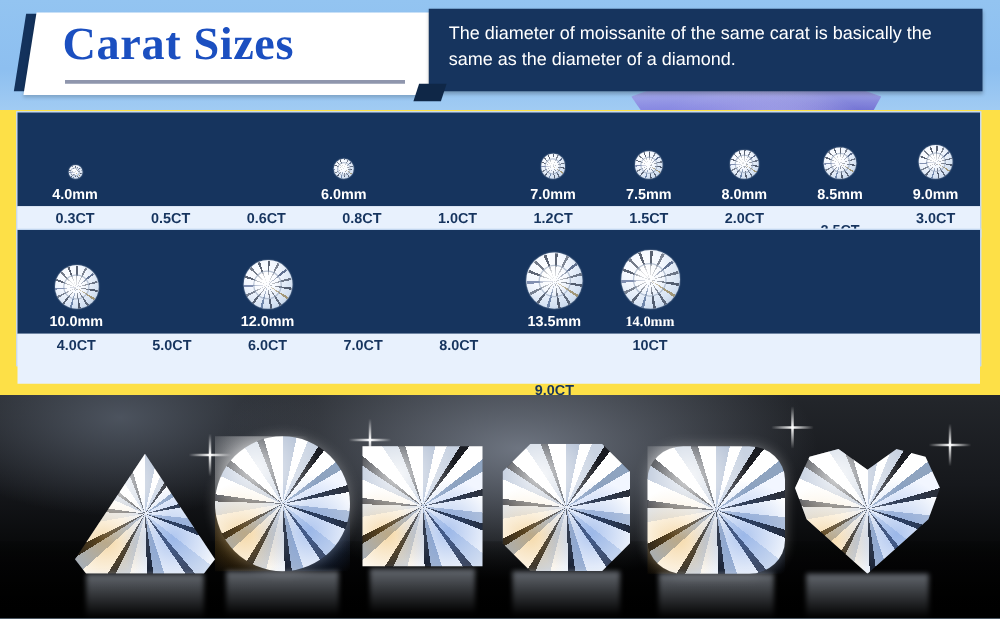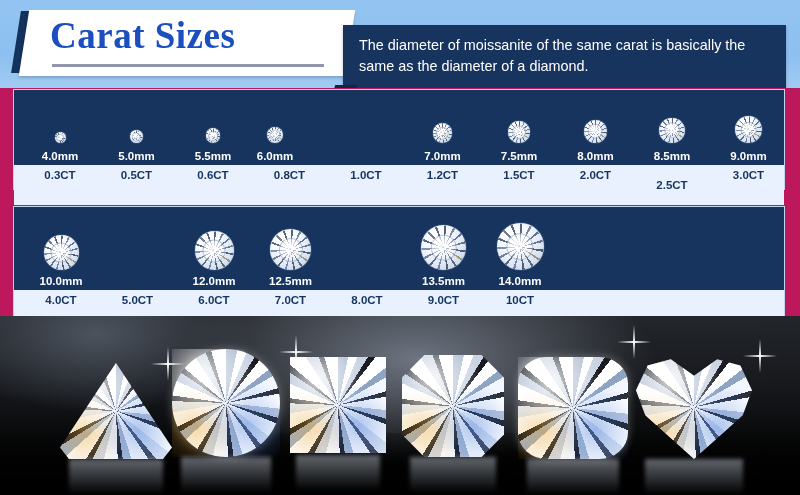--- a/index.html
+++ b/index.html
@@ -74,21 +74,21 @@
     white-space: nowrap;
   }
   #title-rule {
     position: absolute;
     left: 28px; top: 54px;
     width: 272px; height: 3px;
     background: #8f96ad;
   }
   .banner-note {
     position: absolute;
-    left: 343px; top: 25px;
+    left: 343px; top: 7px;
     width: 443px; height: 66px;
     background: #16345e;
     box-shadow: 0 2px 3px rgba(0,0,0,.25);
   }
   .banner-note::after {
     content: "";
     position: absolute;
     left: -10px; bottom: -8px;
     width: 22px; height: 14px;
     background: #0f2747;
@@ -102,32 +102,32 @@
     font-size: 14.4px;
     line-height: 21px;
   }
 
   
   #chart-area {
     position: absolute;
     left: 0; top: 88px;
     width: 800px;
     height: 228px;
-    background: #be185d;
+    background: #fde047;
   }
   .chart-panel {
     position: absolute;
     left: 13px;
     width: 772px;
     background: #dce9fa;
     border: 1px solid #c2d6ef;
     box-sizing: border-box;
   }
   #panel-row1 { top: 1px; height: 101px; }
-  #panel-row2 { top: 118px; height: 110px; }
+  #panel-row2 { top: 95px; height: 110px; }
 
   .gem-strip {
     position: relative;
     width: 100%;
     background: #16345e;
     box-sizing: border-box;
   }
   #strip1 { height: 75px; }
   #strip2 { height: 83px; }
 
@@ -301,28 +301,20 @@
   </div>
 
   <div id="chart-area">
 
     <div class="chart-panel" id="panel-row1">
       <div class="gem-strip" id="strip1">
           <div class="gem-cell" style="left: 9px; width: 74px;">
             <div class="gem" style="width: 11px; height: 11px; margin-bottom: 5px;"></div>
             <div class="mm-label">4.0mm</div>
           </div>
-          <div class="gem-cell" style="left: 85.5px; width: 74px;">
-            <div class="gem" style="width: 12.8px; height: 12.8px; margin-bottom: 5px;"></div>
-            <div class="mm-label">5.0mm</div>
-          </div>
-          <div class="gem-cell" style="left: 162px; width: 74px;">
-            <div class="gem" style="width: 14.6px; height: 14.6px; margin-bottom: 5px;"></div>
-            <div class="mm-label">5.5mm</div>
-          </div>
           <div class="gem-cell" style="left: 224px; width: 74px;">
             <div class="gem" style="width: 16.3px; height: 16.3px; margin-bottom: 5px;"></div>
             <div class="mm-label">6.0mm</div>
           </div>
           <div class="gem-cell" style="left: 391.5px; width: 74px;">
             <div class="gem" style="width: 19.9px; height: 19.9px; margin-bottom: 5px;"></div>
             <div class="mm-label">7.0mm</div>
           </div>
           <div class="gem-cell" style="left: 468px; width: 74px;">
             <div class="gem" style="width: 21.7px; height: 21.7px; margin-bottom: 5px;"></div>
@@ -358,40 +350,36 @@
     <div class="chart-panel" id="panel-row2">
       <div class="gem-strip" id="strip2">
           <div class="gem-cell" style="left: 10px; width: 74px;">
             <div class="gem" style="width: 35px; height: 35px; margin-bottom: 3px;"></div>
             <div class="mm-label">10.0mm</div>
           </div>
           <div class="gem-cell" style="left: 163px; width: 74px;">
             <div class="gem" style="width: 39px; height: 39px; margin-bottom: 3px;"></div>
             <div class="mm-label">12.0mm</div>
           </div>
-          <div class="gem-cell" style="left: 239.5px; width: 74px;">
-            <div class="gem" style="width: 41px; height: 41px; margin-bottom: 3px;"></div>
-            <div class="mm-label">12.5mm</div>
-          </div>
           <div class="gem-cell" style="left: 392.5px; width: 74px;">
             <div class="gem" style="width: 45px; height: 45px; margin-bottom: 3px;"></div>
             <div class="mm-label">13.5mm</div>
           </div>
-          <div class="gem-cell" style="left: 469px; width: 74px;">
+          <div class="gem-cell" style="left: 469px; width: 74px; font-family: Liberation Serif, serif;">
             <div class="gem" style="width: 47px; height: 47px; margin-bottom: 3px;"></div>
             <div class="mm-label">14.0mm</div>
           </div>
         </div>
       <div class="ct-band" id="ctband2">
           <div class="ct-cell" style="left: 10px; width: 74px;">4.0CT</div>
           <div class="ct-cell" style="left: 86.5px; width: 74px;">5.0CT</div>
           <div class="ct-cell" style="left: 163px; width: 74px;">6.0CT</div>
           <div class="ct-cell" style="left: 239.5px; width: 74px;">7.0CT</div>
           <div class="ct-cell" style="left: 316px; width: 74px;">8.0CT</div>
-          <div class="ct-cell" style="left: 392.5px; width: 74px;">9.0CT</div>
+          <div class="ct-cell" style="left: 392.5px; width: 74px; margin-top: 36px;">9.0CT</div>
           <div class="ct-cell" style="left: 469px; width: 74px;">10CT</div>
         </div>
     </div>
 
   </div>
 
   <div id="photo">
     <div class="floor"></div>
   <div class="stone cut-trillion" style="left: 60px; width: 112px; height: 96px; bottom: 36px;">
         <div class="body">

